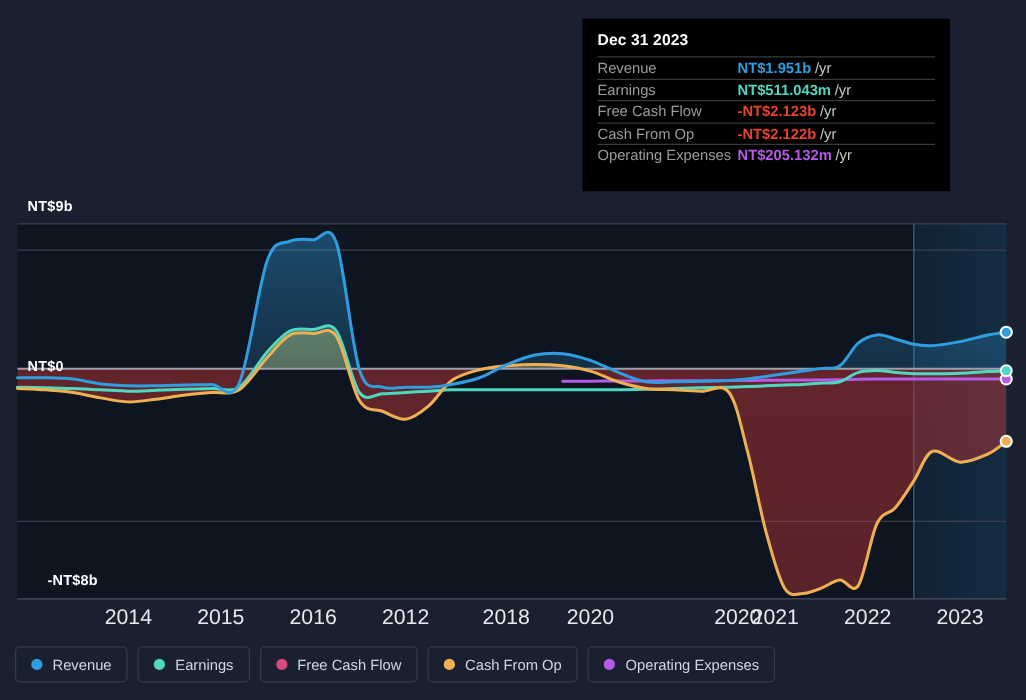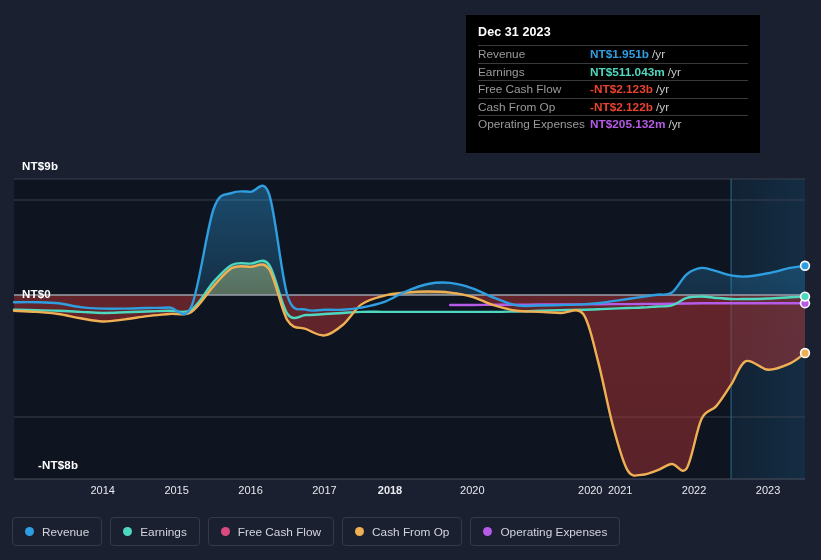--- a/index.html
+++ b/index.html
@@ -32,21 +32,21 @@
   #tooltip .tt-val { font-weight: bold; }
   #tooltip .tt-unit { color: #c9c9c9; font-weight: normal; margin-left: 3px; }
 
   
   .axis-label {
     position: absolute; color: #ffffff; font-size: 11.5px;
     font-weight: bold; letter-spacing: .2px; white-space: nowrap;
   }
   .xtick {
     position: absolute; top: 484px; color: #e8e8ee;
-    font-size: 11px; transform: translateX(-50%); white-space: nowrap;
+    font-size: 17px; transform: translateX(-50%); white-space: nowrap;
   }
 
   
   #chart { position: absolute; left: 0; top: 0; }
 
   
   #legend {
     position: absolute; left: 12px; top: 517px;
     display: flex; gap: 8px;
   }
@@ -129,22 +129,22 @@
     </svg>
 
   <div class="axis-label" style="left:22px; top:160px;">NT$9b</div>
   <div class="axis-label" style="left:22px; top:288px;text-align:center;">NT$0</div>
   <div class="axis-label" style="left:38px; top:459px;">-NT$8b</div>
 
   <div id="xticks">
       <div class="xtick" style="left: 102.71px;">2014</div>
       <div class="xtick" style="left: 176.636px;">2015</div>
       <div class="xtick" style="left: 250.561px;">2016</div>
-      <div class="xtick" style="left: 324.486px;">2017</div>
-      <div class="xtick" style="left: 390px; font-weight: bold;">2018</div>
+      <div class="xtick" style="left: 324.486px;">2012</div>
+      <div class="xtick" style="left: 405px;">2018</div>
       <div class="xtick" style="left: 472.336px;">2020</div>
       <div class="xtick" style="left: 546.262px; margin-left: 44px;">2020</div>
       <div class="xtick" style="left: 620.187px;">2021</div>
       <div class="xtick" style="left: 694.112px;">2022</div>
       <div class="xtick" style="left: 768.037px;">2023</div>
     </div>
 
   <div id="tooltip">
     <div class="tt-date">Dec 31 2023</div>
     <div id="tt-rows">

